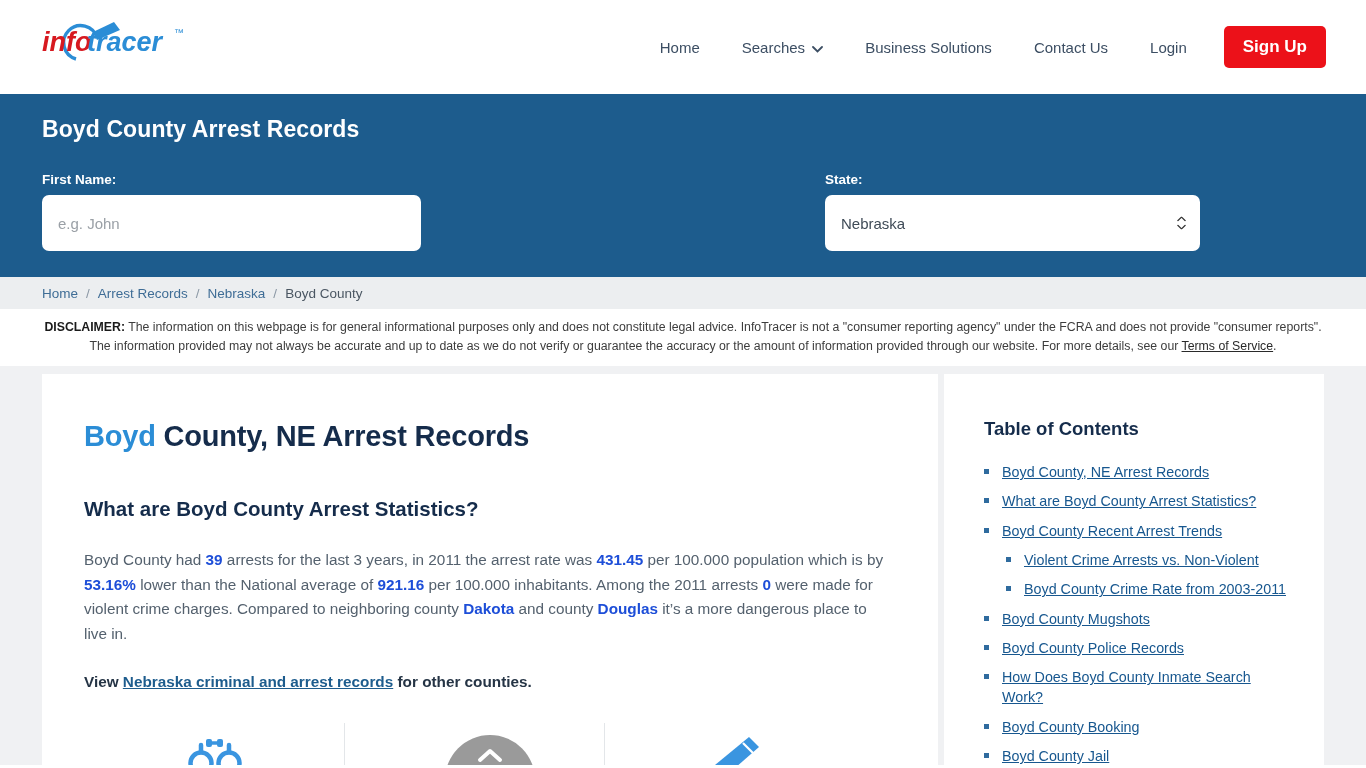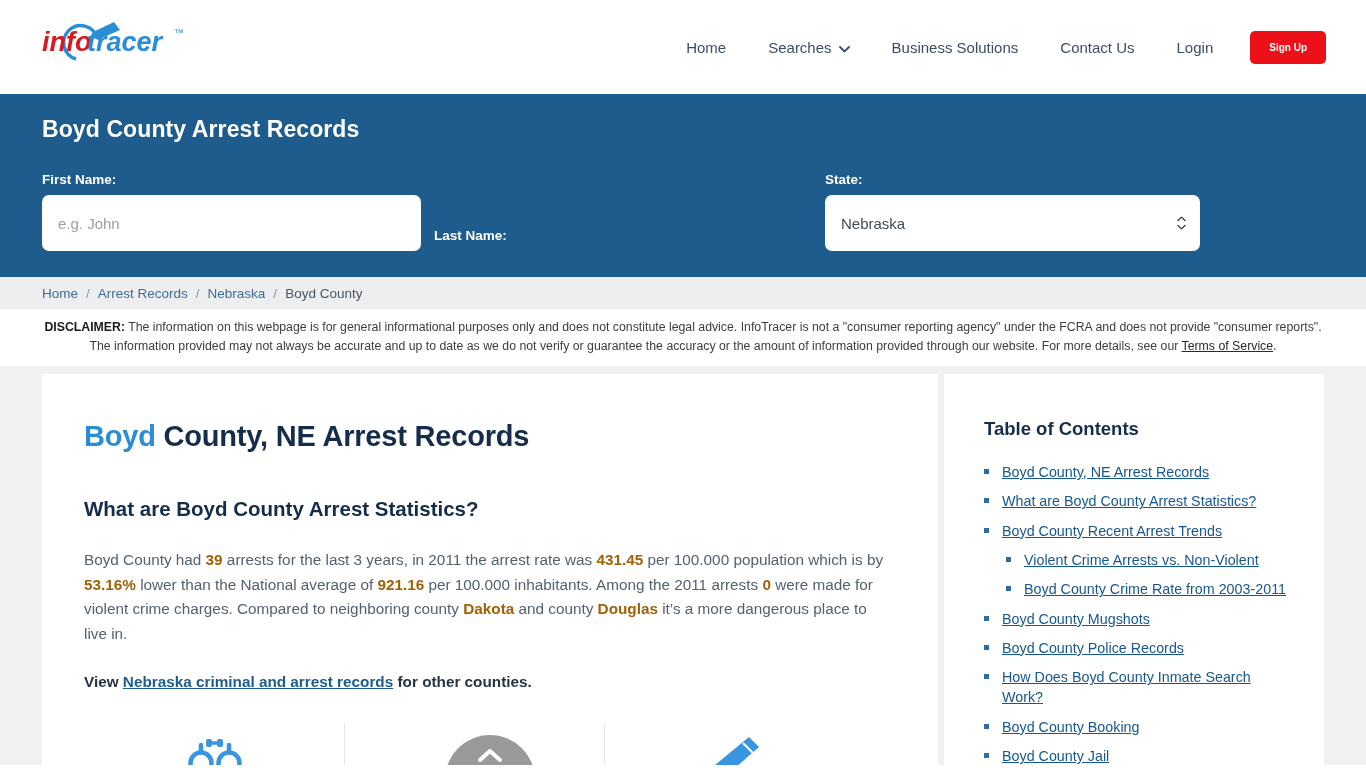--- a/index.html
+++ b/index.html
@@ -35,21 +35,21 @@
     white-space: nowrap;
     cursor: pointer;
     display: flex;
     align-items: center;
     gap: 7px;
   }
   .caret { display:inline-block; }
   .signup-btn {
     background: #ec1119;
     color: #fff;
-    font-size: 10px;
+    font-size: 17px;
     font-weight: bold;
     border: none;
     border-radius: 5px;
     padding: 11px 19px;
     margin-left: 16px;
     cursor: pointer;
     font-family: "Liberation Sans", sans-serif;
   }
 
   
@@ -175,21 +175,21 @@
     margin-bottom: 27px;
   }
 
   p.body {
     font-size: 15.3px;
     line-height: 1.61;
     color: #54616e;
     margin-bottom: 26px;
     max-width: 810px;
   }
-  p.body b { color: #a16207; font-weight: bold; }
+  p.body b { color: #1d4ed8; font-weight: bold; }
   p.cta {
     font-size: 15.3px;
     font-weight: bold;
     color: #253445;
   }
   p.cta a { color: #1d5c8d; text-decoration: underline; cursor: pointer; }
 
   
   .icon-strip {
     display: flex;
@@ -295,21 +295,20 @@
 <div class="hero">
   <div class="hero-title">Boyd County Arrest Records</div>
 
   <div class="search-row">
     <div class="field fn">
       <label class="field-label">First Name:</label>
       <input type="text" placeholder="e.g. John" style="">
     </div>
 
     <div class="field ln">
-      <label class="field-label">Last Name:</label>
     </div>
 
     <div class="field st">
       <label class="field-label">State:</label>
       <div class="select-wrap">
         <select>
           <option>Nebraska</option>
         </select>
         <span class="select-arrows">
           <svg width="9" height="5" viewBox="0 0 9 5">

